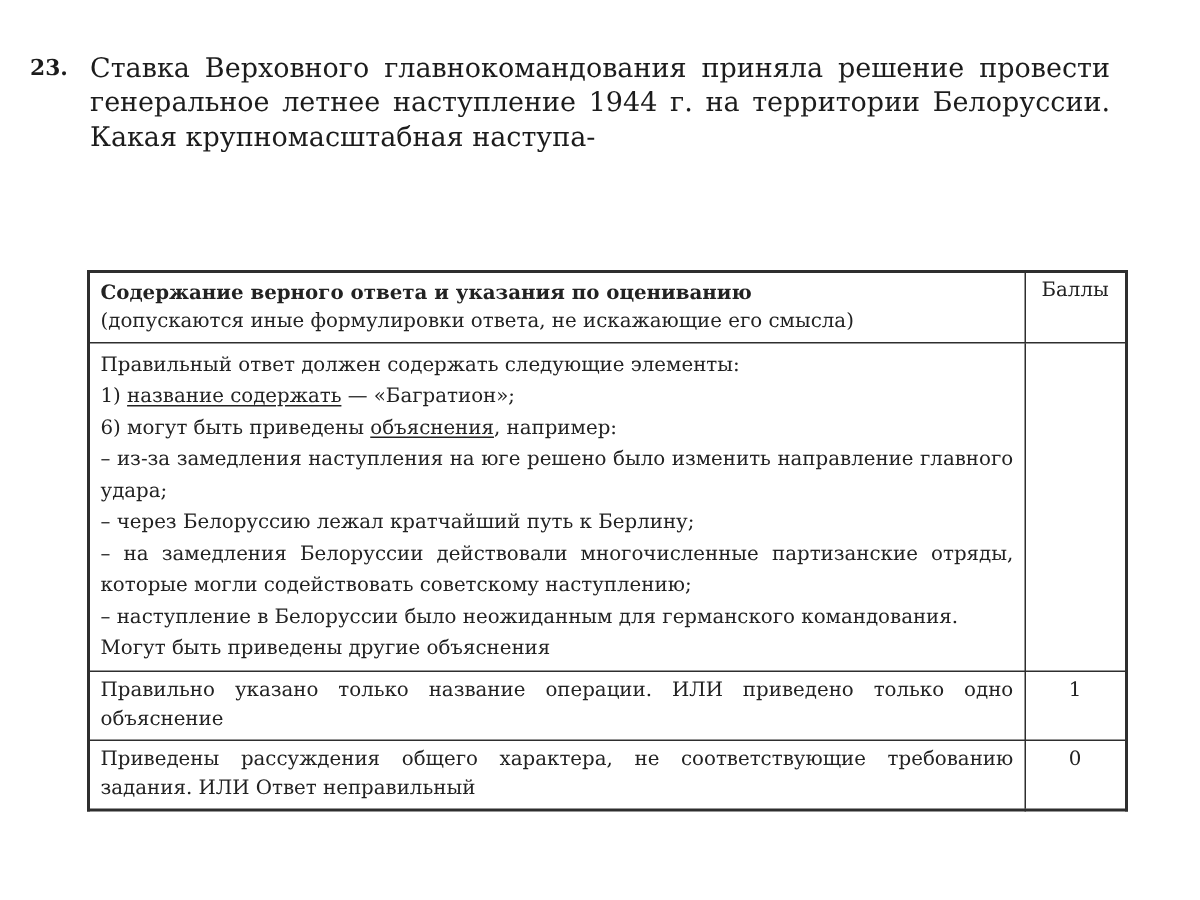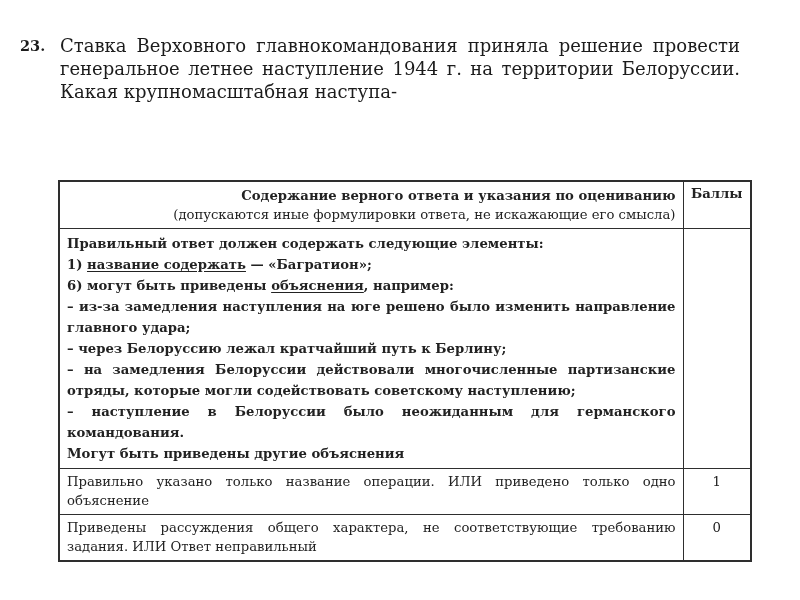--- a/index.html
+++ b/index.html
@@ -54,38 +54,37 @@
   }
   table.scoring th, table.scoring td {
     border: 1px solid #2e2e2e;
     vertical-align: top;
     padding: 4px 7px;
   }
   table.scoring { border: 2px solid #2e2e2e; }
   col.content-col { width: 624px; }
   col.score-col  { width: 68px; }
   th.content-head {
-    text-align: right;
+    text-align: left;
     font-weight: normal;
     line-height: 19px;
     padding-top: 5px;
     padding-bottom: 5px;
   }
   th.content-head .t1 { font-weight: bold; }
   th.score-head {
     text-align: center;
     vertical-align: middle;
-    font-weight: bold;
+    font-weight: normal;
   }
   td.answer-cell {
     line-height: 21px;
     text-align: justify;
     padding-top: 3px;
     padding-bottom: 4px;
-    font-weight: bold;
   }
   td.answer-cell p { margin: 0; }
   .u { text-decoration: underline; text-underline-offset: 2px; }
   td.crit-text {
     line-height: 18.5px;
     text-align: justify;
     padding-top: 4px;
     padding-bottom: 5px;
   }
   td.score-cell {

